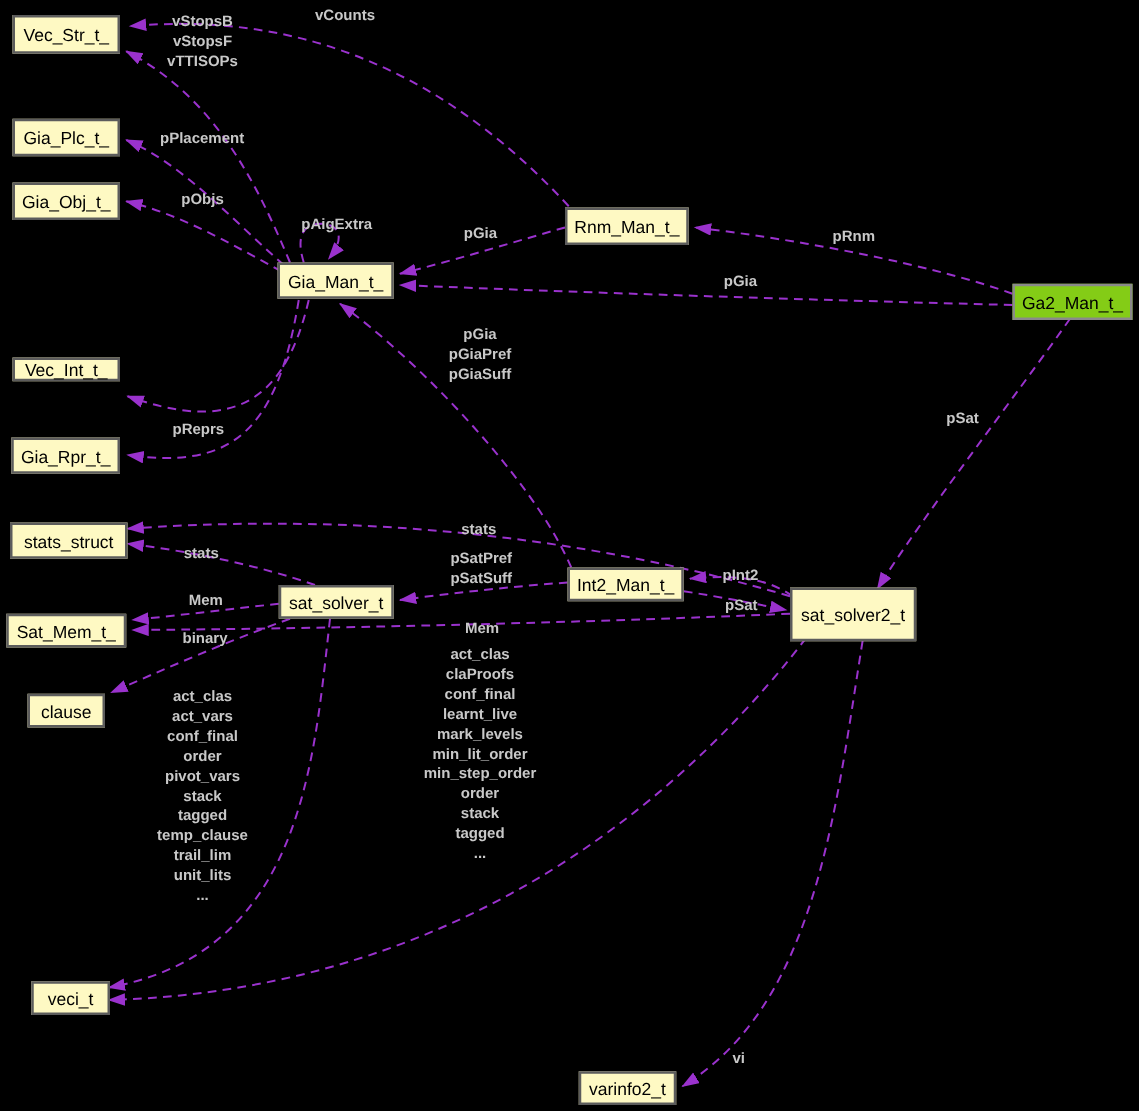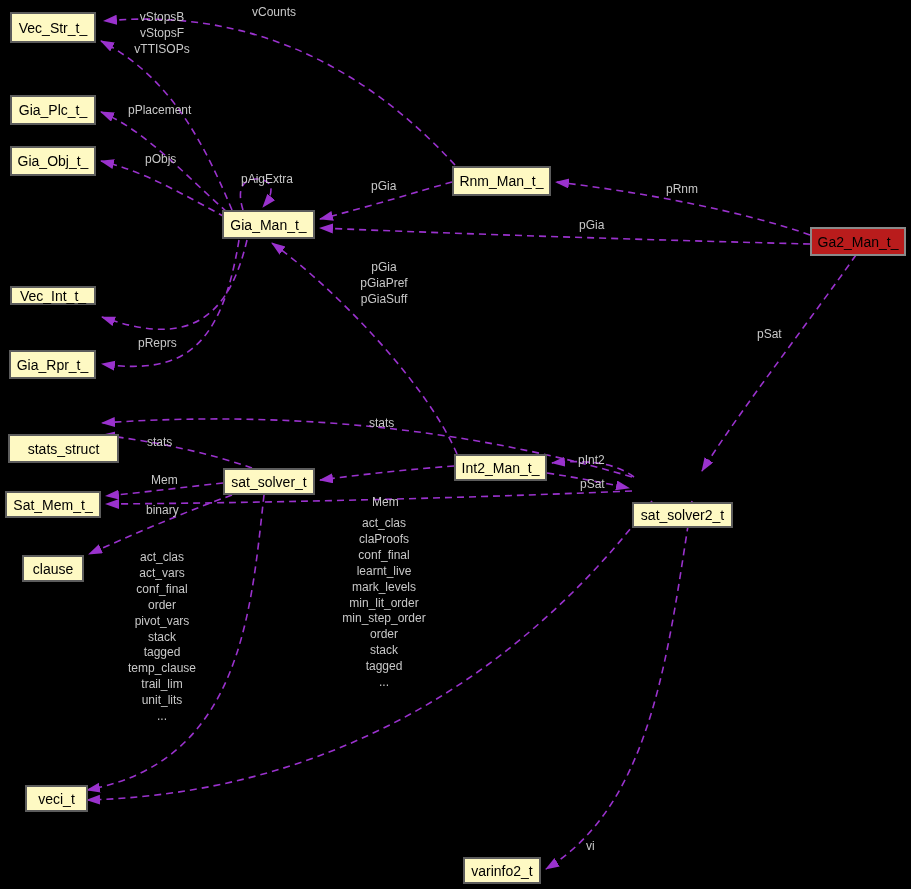--- a/index.html
+++ b/index.html
@@ -29,30 +29,31 @@
     border: 2px solid #5c5c5c;
     color: #000;
     font-size: 14px;
     display: flex;
     align-items: center;
     justify-content: center;
     white-space: nowrap;
     z-index: 3;
   }
   .node.current {
-    background: #b91c1c;
+    background: #84cc16;
     border-color: #8a8a8a;
   }
   .elabel {
     position: absolute;
     color: #c8c8c8;
     font-size: 12px;
     line-height: 15.9px;
     white-space: pre-line;
     z-index: 2;
+    font-weight: bold;
   }
   .elabel.center {
     text-align: center;
     width: 120px;
   }
 </style>
 </head>
 <body>
 
 <div class="stage">
@@ -107,36 +108,36 @@
     </div>
   <div class="node current" style="left:810px;top:227px;width:96px;height:29px">
       <span>Ga2_Man_t_</span>
     </div>
   <div class="node" style="left:10px;top:286px;width:86px;height:19px">
       <span>Vec_Int_t_</span>
     </div>
   <div class="node" style="left:9px;top:350px;width:87px;height:29px">
       <span>Gia_Rpr_t_</span>
     </div>
-  <div class="node" style="left:8px;top:434px;width:111px;height:29px">
+  <div class="node" style="left:8px;top:418px;width:94px;height:29px">
       <span>stats_struct</span>
     </div>
   <div class="node" style="left:5px;top:491px;width:96px;height:27px">
       <span>Sat_Mem_t_</span>
     </div>
   <div class="node" style="left:22px;top:555px;width:62px;height:27px">
       <span>clause</span>
     </div>
   <div class="node" style="left:223px;top:468px;width:92px;height:27px">
       <span>sat_solver_t</span>
     </div>
   <div class="node" style="left:454px;top:454px;width:93px;height:27px">
       <span>Int2_Man_t_</span>
     </div>
-  <div class="node" style="left:632px;top:502px;width:101px;height:26px">
+  <div class="node" style="left:632px;top:470px;width:101px;height:43px">
       <span>sat_solver2_t</span>
     </div>
   <div class="node" style="left:25px;top:785px;width:63px;height:27px">
       <span>veci_t</span>
     </div>
   <div class="node" style="left:463px;top:857px;width:78px;height:27px">
       <span>varinfo2_t</span>
     </div>
 
   <span class="elabel" style="left:252px;top:5px">vCounts</span>
@@ -148,20 +149,22 @@
   <span class="elabel" style="left:241px;top:172px">pAigExtra</span>
   <span class="elabel" style="left:138px;top:336px">pReprs</span>
   <span class="elabel" style="left:371px;top:179px">pGia</span>
   <span class="elabel" style="left:666px;top:182px">pRnm</span>
   <span class="elabel" style="left:579px;top:218px">pGia</span>
   <span class="elabel center" style="left:324px;top:260px">pGia
 pGiaPref
 pGiaSuff</span>
   <span class="elabel" style="left:757px;top:327px">pSat</span>
   <span class="elabel" style="left:369px;top:416px">stats</span>
+  <span class="elabel center" style="left:325px;top:439px">pSatPref
+pSatSuff</span>
   <span class="elabel" style="left:147px;top:435px">stats</span>
   <span class="elabel" style="left:151px;top:473px">Mem</span>
   <span class="elabel" style="left:146px;top:503px">binary</span>
   <span class="elabel" style="left:372px;top:495px">Mem</span>
   <span class="elabel" style="left:578px;top:453px">pInt2</span>
   <span class="elabel" style="left:580px;top:477px">pSat</span>
   <span class="elabel center" style="left:102px;top:550px">act_clas
 act_vars
 conf_final
 order

